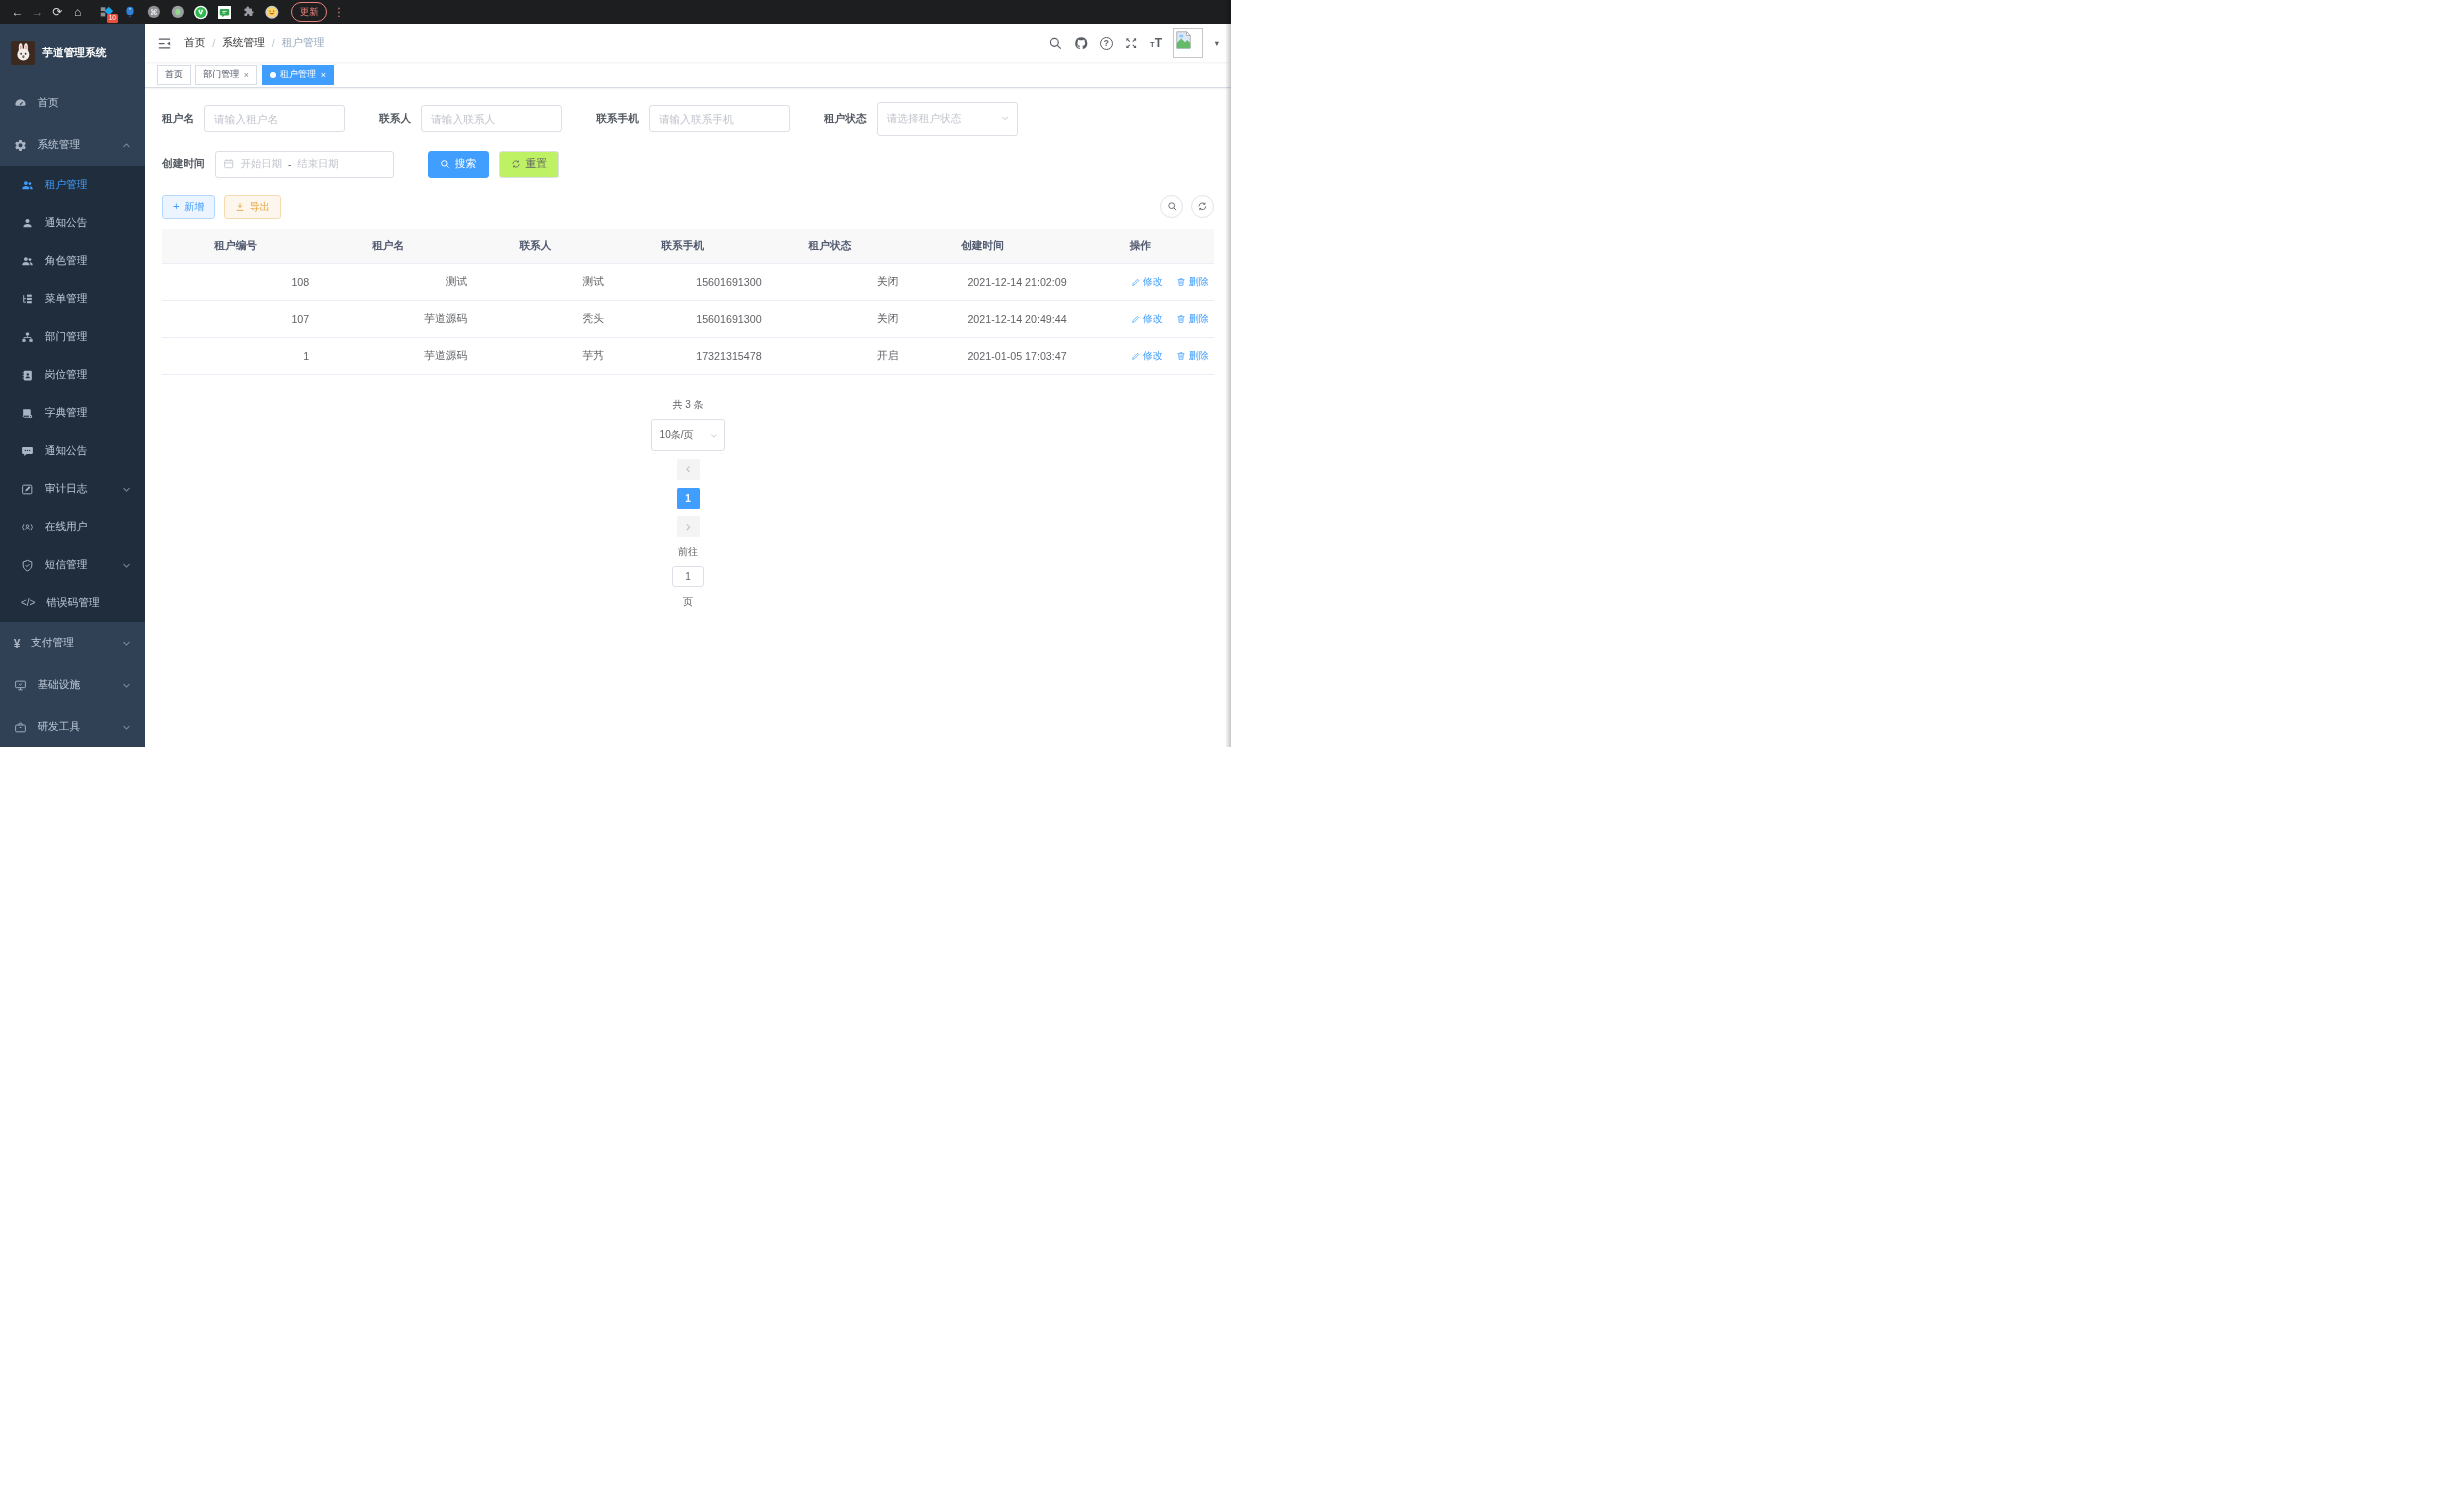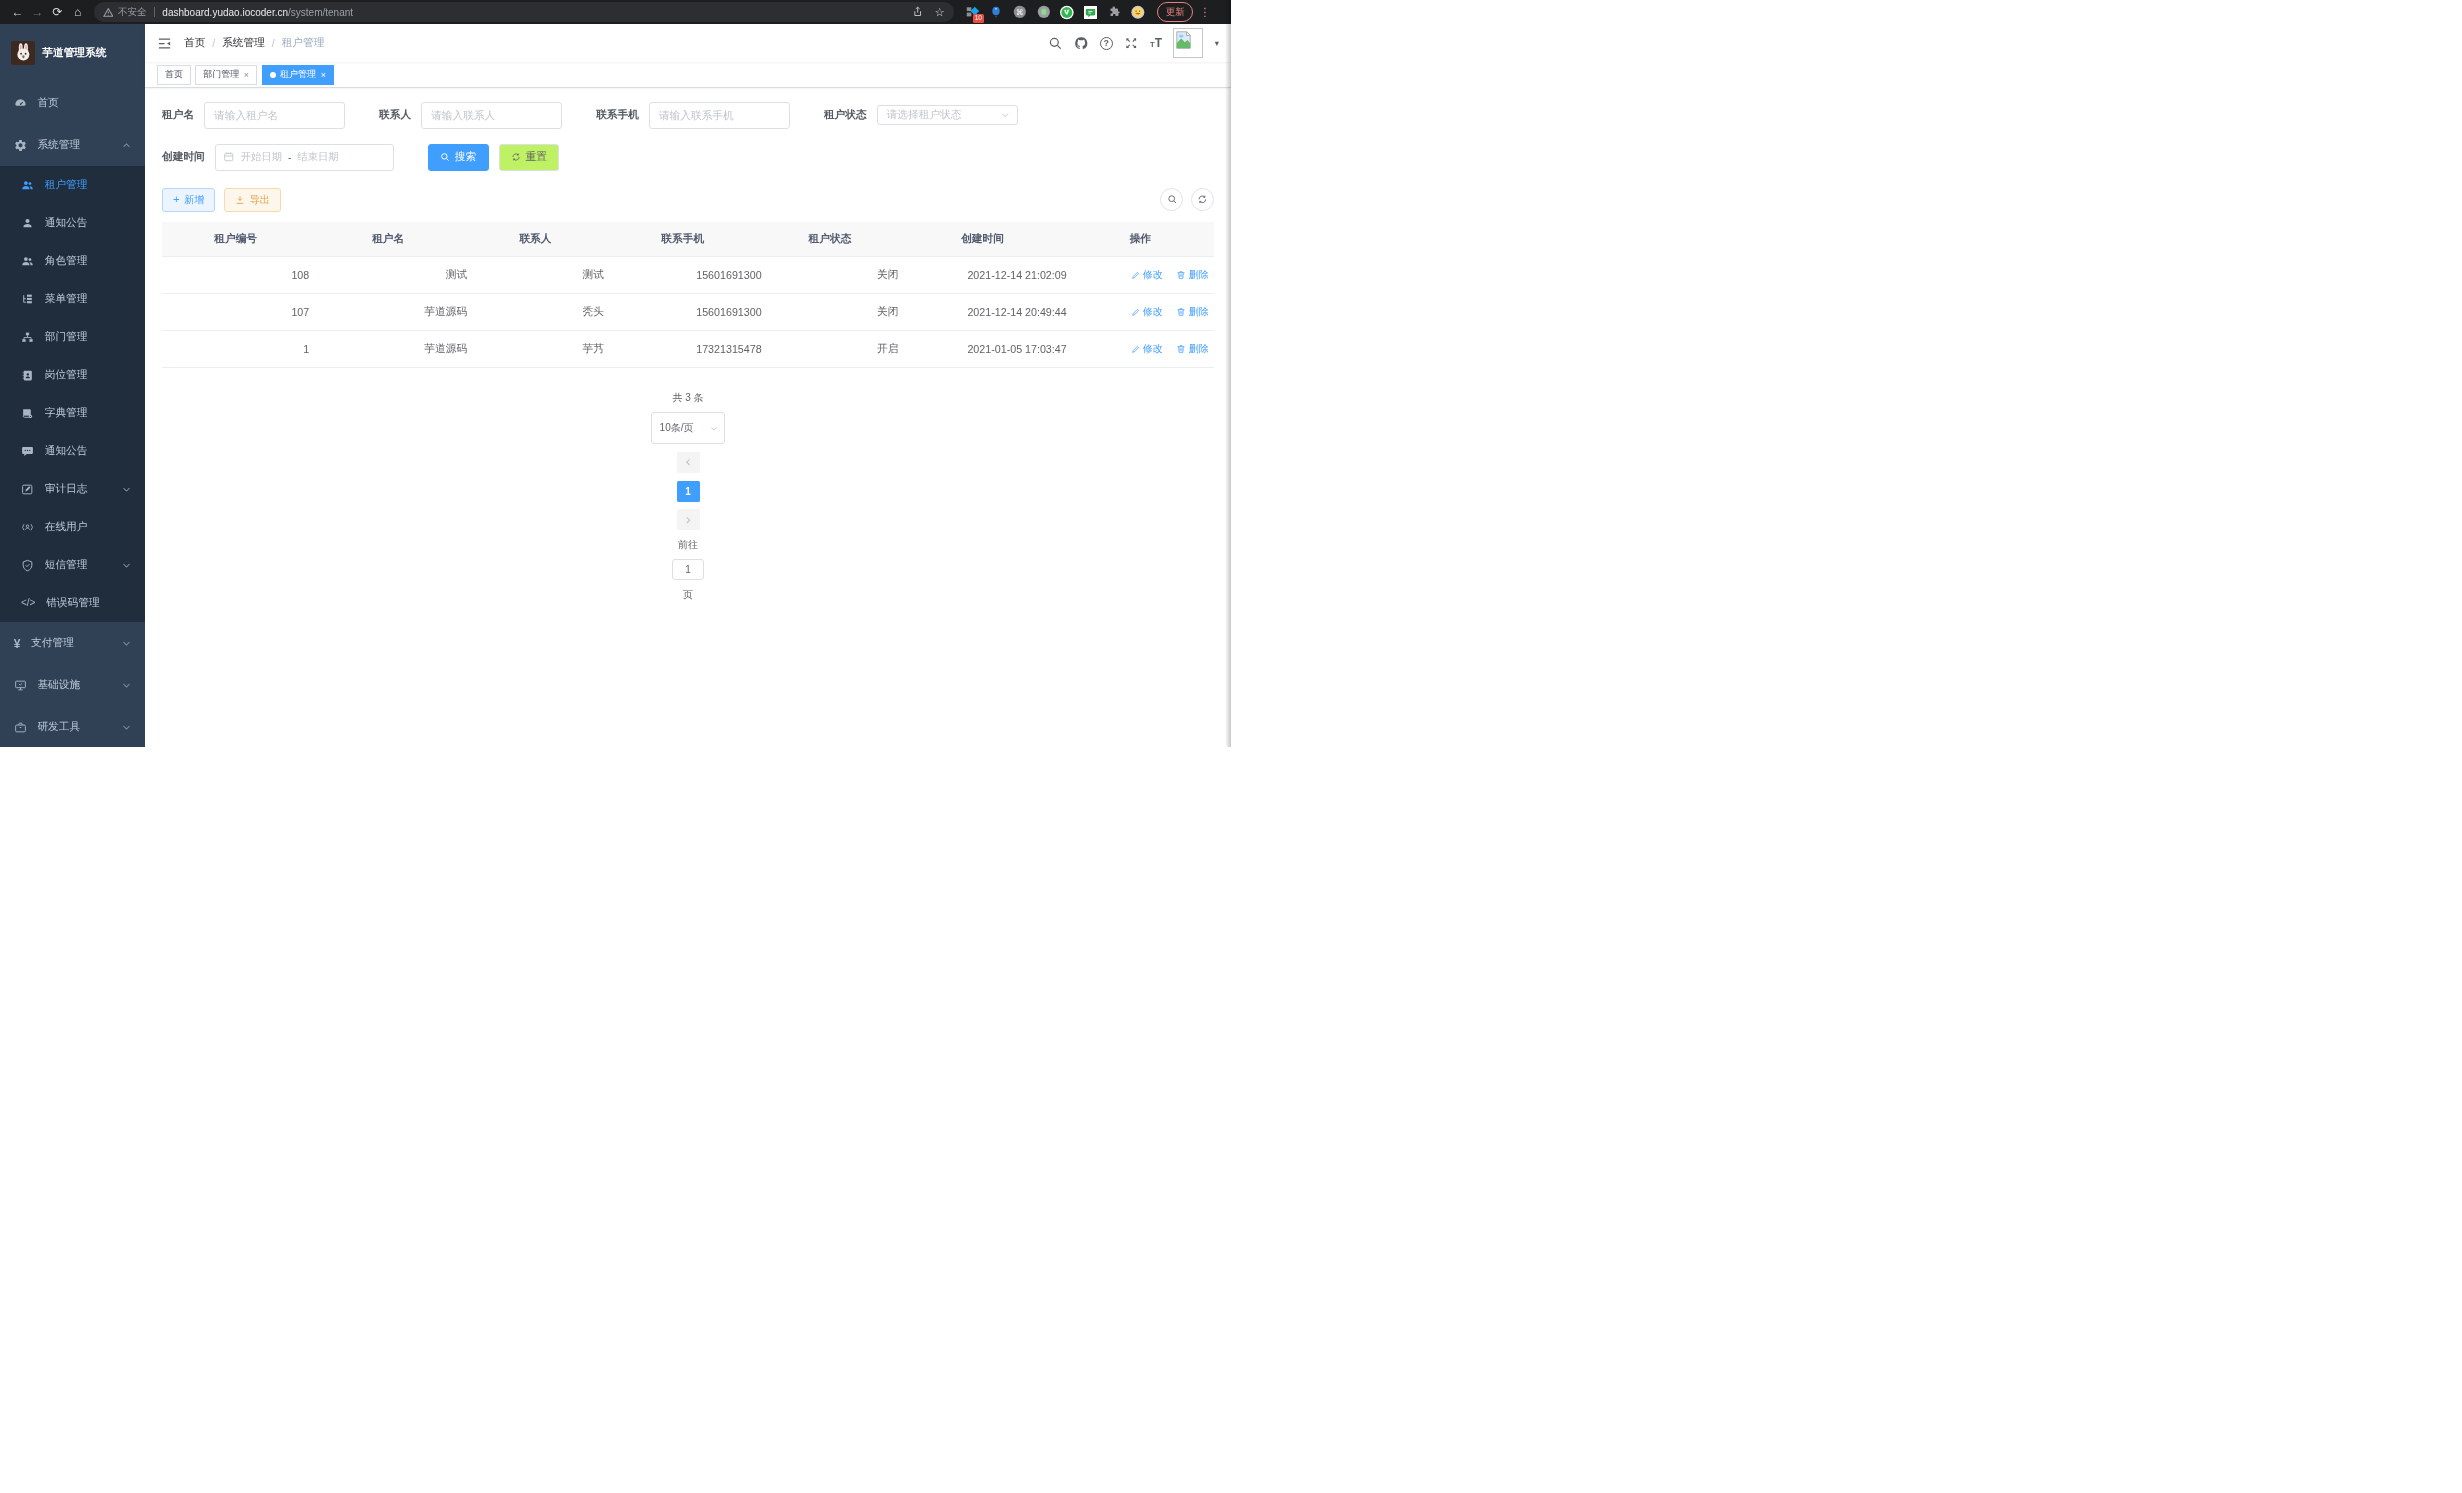--- a/index.html
+++ b/index.html
@@ -69,21 +69,21 @@
 
   .content { flex:1; padding:13.7px 17px; background:#fff; position:relative; }
 
   
   .frow { display:flex; align-items:center; margin-bottom:15px; }
   .fgroup { display:flex; align-items:center; margin-right:34px; }
   .flabel { font-size:10.7px; font-weight:700; color:#555b63; margin-right:10px; white-space:nowrap; }
   .finput { width:141px; height:27px; border:0.8px solid #dcdfe6; border-radius:3px; padding:0 9px;
     font-size:10.7px; color:#606266; outline:none; font-family:inherit; }
   .finput::placeholder { color:#c0c4cc; }
-  .fselect { width:141px; height:20px; border:0.8px solid #dcdfe6; border-radius:3px; padding:0 7.6px 0 9px;
+  .fselect { width:141px; height:34px; border:0.8px solid #dcdfe6; border-radius:3px; padding:0 7.6px 0 9px;
     display:flex; align-items:center; color:#c0c4cc; font-size:10.7px; cursor:pointer; }
   .fselect .sc { margin-left:auto; color:#c0c4cc; }
   .drange { width:179px; height:27px; border:0.8px solid #dcdfe6; border-radius:3px; display:flex;
     align-items:center; padding:0 7.6px; color:#c0c4cc; font-size:10.3px; gap:6px; }
   .drange .cal { width:11.4px; height:11.4px; color:#c0c4cc; flex:0 0 auto; }
   .drange .sep { color:#606266; }
   .btn { height:27px; border-radius:3px; font-size:10.7px; display:inline-flex; align-items:center; gap:4.6px;
     padding:0 11.4px; cursor:pointer; border:0.8px solid transparent; font-family:inherit; }
   .btn-primary { background:#409EFF; color:#fff; border-color:#409EFF; }
   .btn-plain { background:#bef264; color:#606266; border-color:#dcdfe6; }
@@ -130,37 +130,20 @@
 </head>
 <body>
 
 <div class="screen">
 
   <div class="browser-bar">
     <span class="nav-ic">←</span>
     <span class="nav-ic dim">→</span>
     <span class="nav-ic">⟳</span>
     <span class="nav-ic">⌂</span>
-    <div class="url-pill">
-      <svg class="warn-tri" viewBox="0 0 16 14">
-        <path d="M8 1 15 13H1z" fill="none" stroke="#9aa0a6" stroke-width="1.6"></path>
-        <path d="M8 5.5v3.2M8 10.6v1" stroke="#9aa0a6" stroke-width="1.4"></path>
-      </svg>
-      <span>不安全</span>
-      <span class="url-div"></span>
-      <span class="url-host">dashboard.yudao.iocoder.cn</span>
-      <span class="url-path">/system/tenant</span>
-      <span class="pill-right">
-        <svg class="nav-ic" style="width:11.4px;height:11.4px" viewBox="0 0 24 24">
-          <path d="M12 3v11M8 6l4-3.5L16 6" fill="none" stroke="#d6d6d6" stroke-width="1.8"></path>
-          <path d="M6 11v9h12v-9" fill="none" stroke="#d6d6d6" stroke-width="1.8"></path>
-        </svg>
-        <span class="nav-ic" style="font-size:11.4px">☆</span>
-      </span>
-    </div>
     <div class="ext-row">
       <span class="ext">
         <svg viewBox="0 0 18 18" width="13.7" height="13.7">
           <rect x="1" y="3" width="6" height="5" fill="#8d9094"></rect>
             <rect x="1" y="10" width="6" height="5" fill="#8d9094"></rect>
           <rect x="7.5" y="4" width="8" height="8" fill="#19a3e8" transform="rotate(45 11.5 8)"></rect>
         </svg>
         <span class="badge-10">10</span>
       </span>
       <span class="ext">

